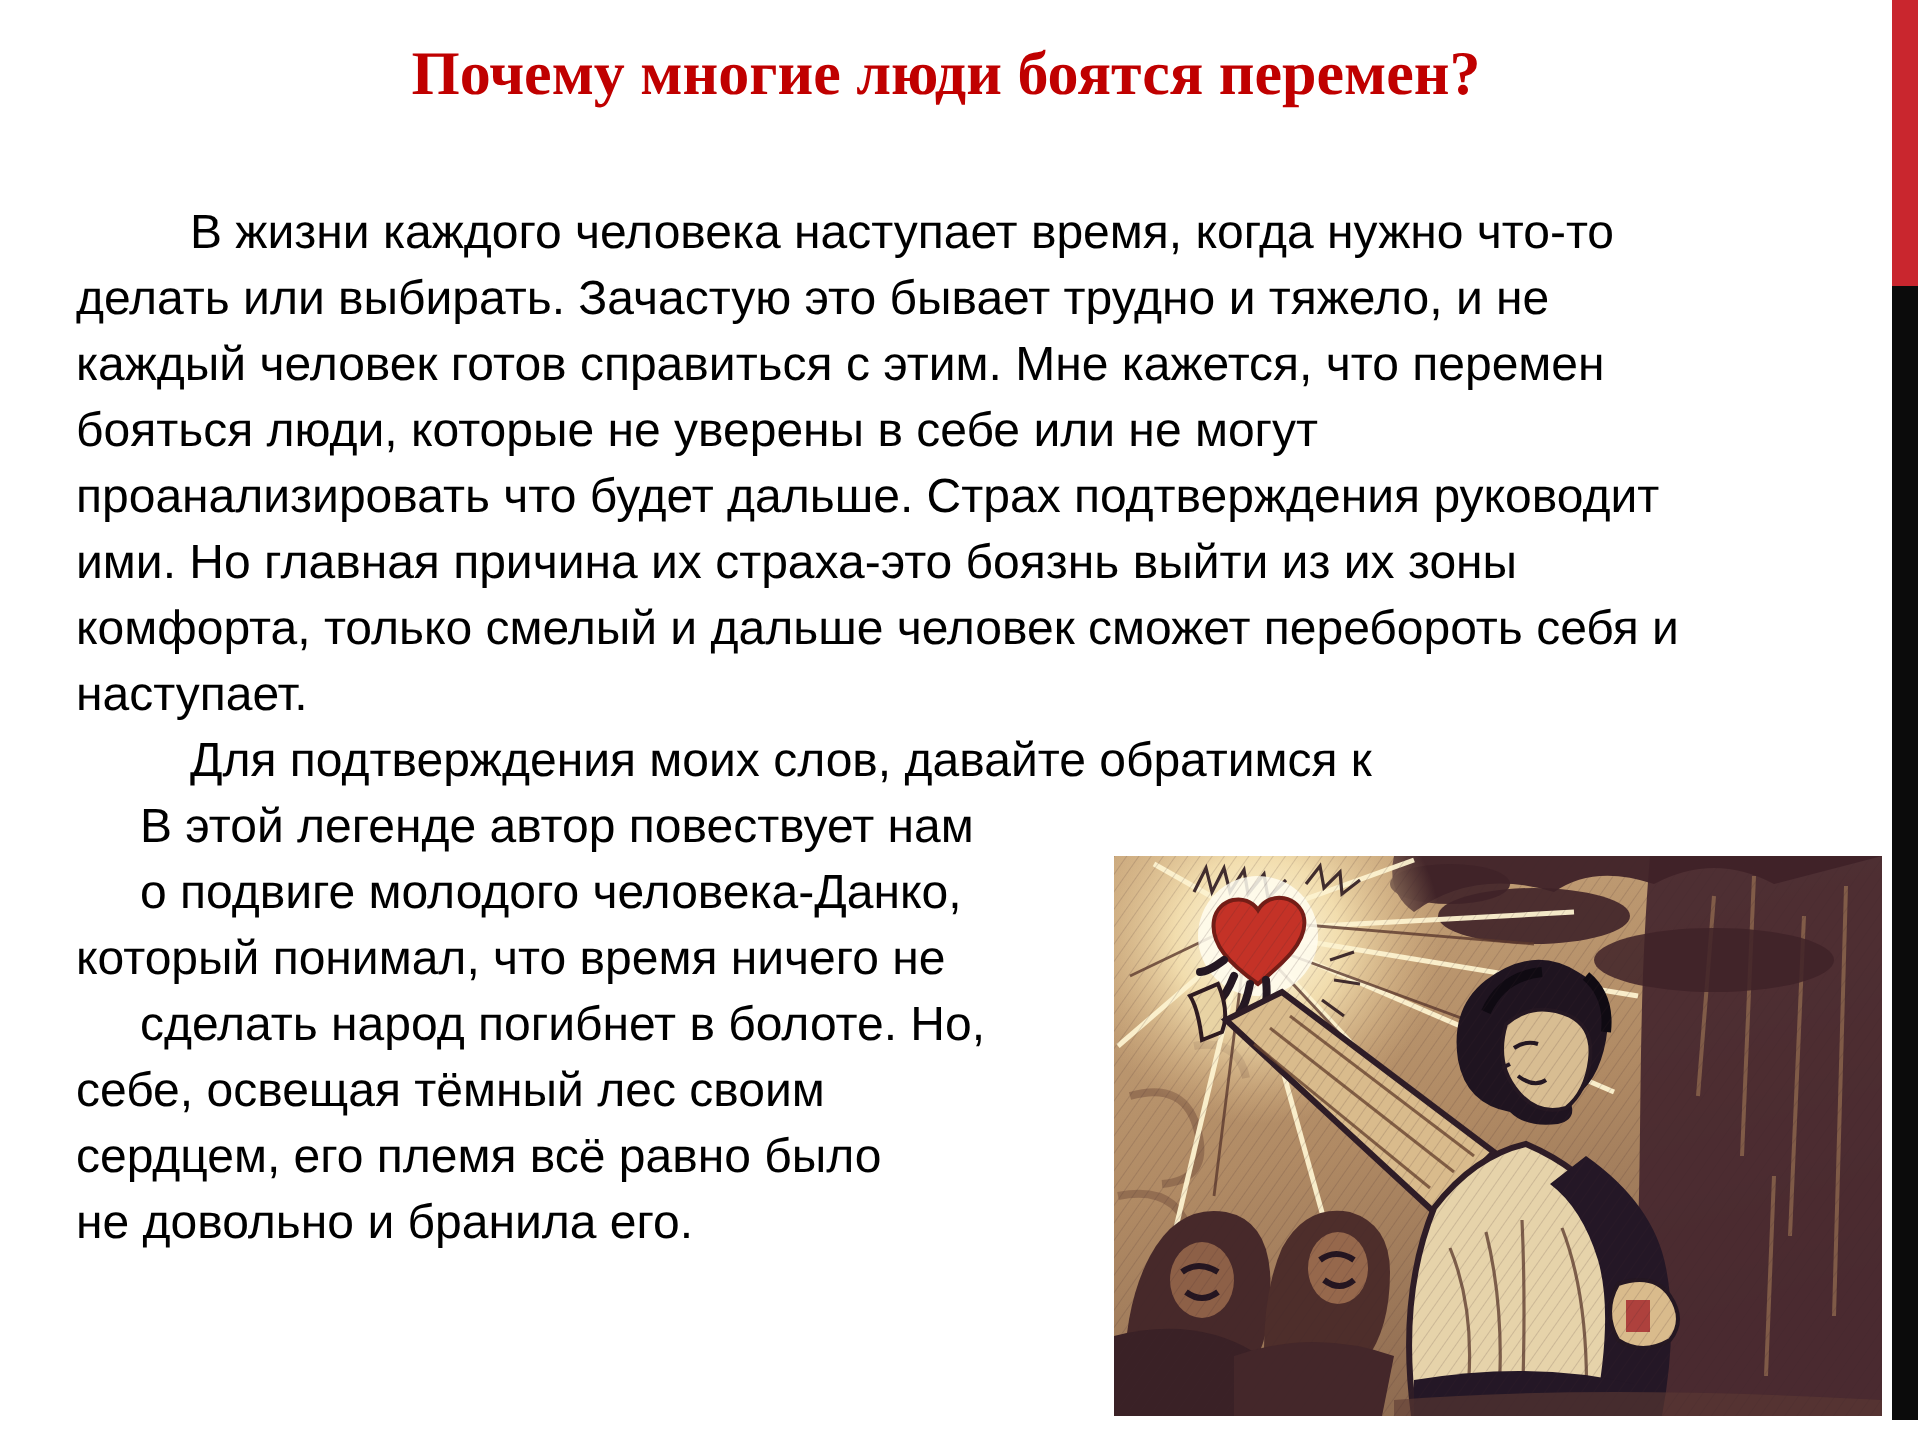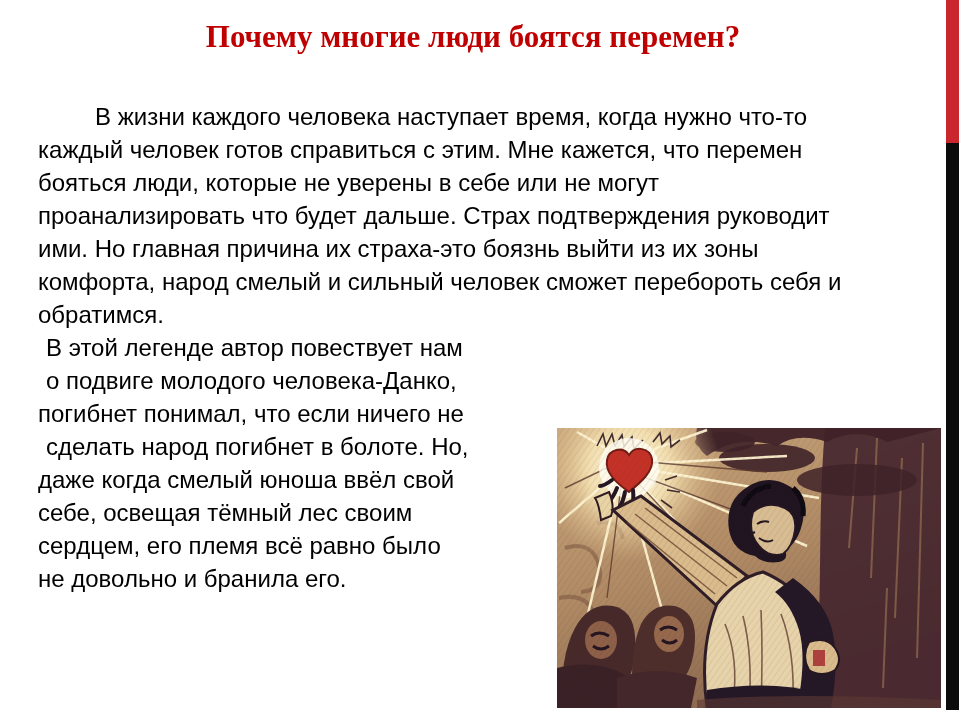--- a/index.html
+++ b/index.html
@@ -12,52 +12,53 @@
     position:absolute;left:0;top:17px;width:946px;
     text-align:center;font-family:"Liberation Serif",serif;
     font-weight:bold;font-size:31px;line-height:40px;color:#c00000;
   }
   .textblock{
     position:absolute;left:38px;top:100px;width:895px;
     font-size:24px;line-height:33px;color:#000;
   }
   .line{white-space:pre;height:33px;}
   .ind1{padding-left:57px;}
-  .ind2{padding-left:8px;}
+  .ind2{padding-left:8px;margin-left:24px;}
   .accent-red{
     position:absolute;right:1px;top:0;width:13px;height:143px;background:#c9262e;
   }
   .accent-black{
     position:absolute;right:1px;top:143px;width:13px;height:567px;background:#0b0b0b;
   }
   .illustration{
     position:absolute;left:557px;top:428px;width:384px;height:280px;
   }
   .illustration svg{display:block;width:100%;height:100%;}
 </style>
 </head>
 <body>
 
 <div class="slide">
 
   <div class="title">Почему многие люди боятся перемен?</div>
 
   <div class="textblock">
     <div class="line ind1">В жизни каждого человека наступает время, когда нужно что-то</div>
+    <div class="line">делать или выбирать. Зачастую это бывает трудно и тяжело, и не</div>
     <div class="line">каждый человек готов справиться с этим. Мне кажется, что перемен</div>
     <div class="line">бояться люди, которые не уверены в себе или не могут</div>
     <div class="line">проанализировать что будет дальше. Страх подтверждения руководит</div>
     <div class="line">ими. Но главная причина их страха-это боязнь выйти из их зоны</div>
-    <div class="line">комфорта, народ смелый и сильный человек сможет перебороть себя и</div>
-    <div class="line">обратимся.</div>
+    <div class="line">комфорта, только смелый и дальше человек сможет перебороть себя и</div>
+    <div class="line">наступает.</div>
+    <div class="line ind1">Для подтверждения моих слов, давайте обратимся к</div>
     <div class="line ind2">В этой легенде автор повествует нам</div>
     <div class="line ind2">о подвиге молодого человека-Данко,</div>
-    <div class="line">погибнет понимал, что если ничего не</div>
+    <div class="line">который понимал, что время ничего не</div>
     <div class="line ind2">сделать народ погибнет в болоте. Но,</div>
-    <div class="line">даже когда смелый юноша ввёл свой</div>
     <div class="line">себе, освещая тёмный лес своим</div>
     <div class="line">сердцем, его племя всё равно было</div>
     <div class="line">не довольно и бранила его.</div>
   </div>
 
   <div class="illustration">
     <svg viewBox="0 0 384 280" preserveAspectRatio="none">
       <defs>
         <linearGradient id="bg" x1="0" y1="0" x2="0.4" y2="1">
           <stop offset="0" stop-color="#c8a67c"></stop>

